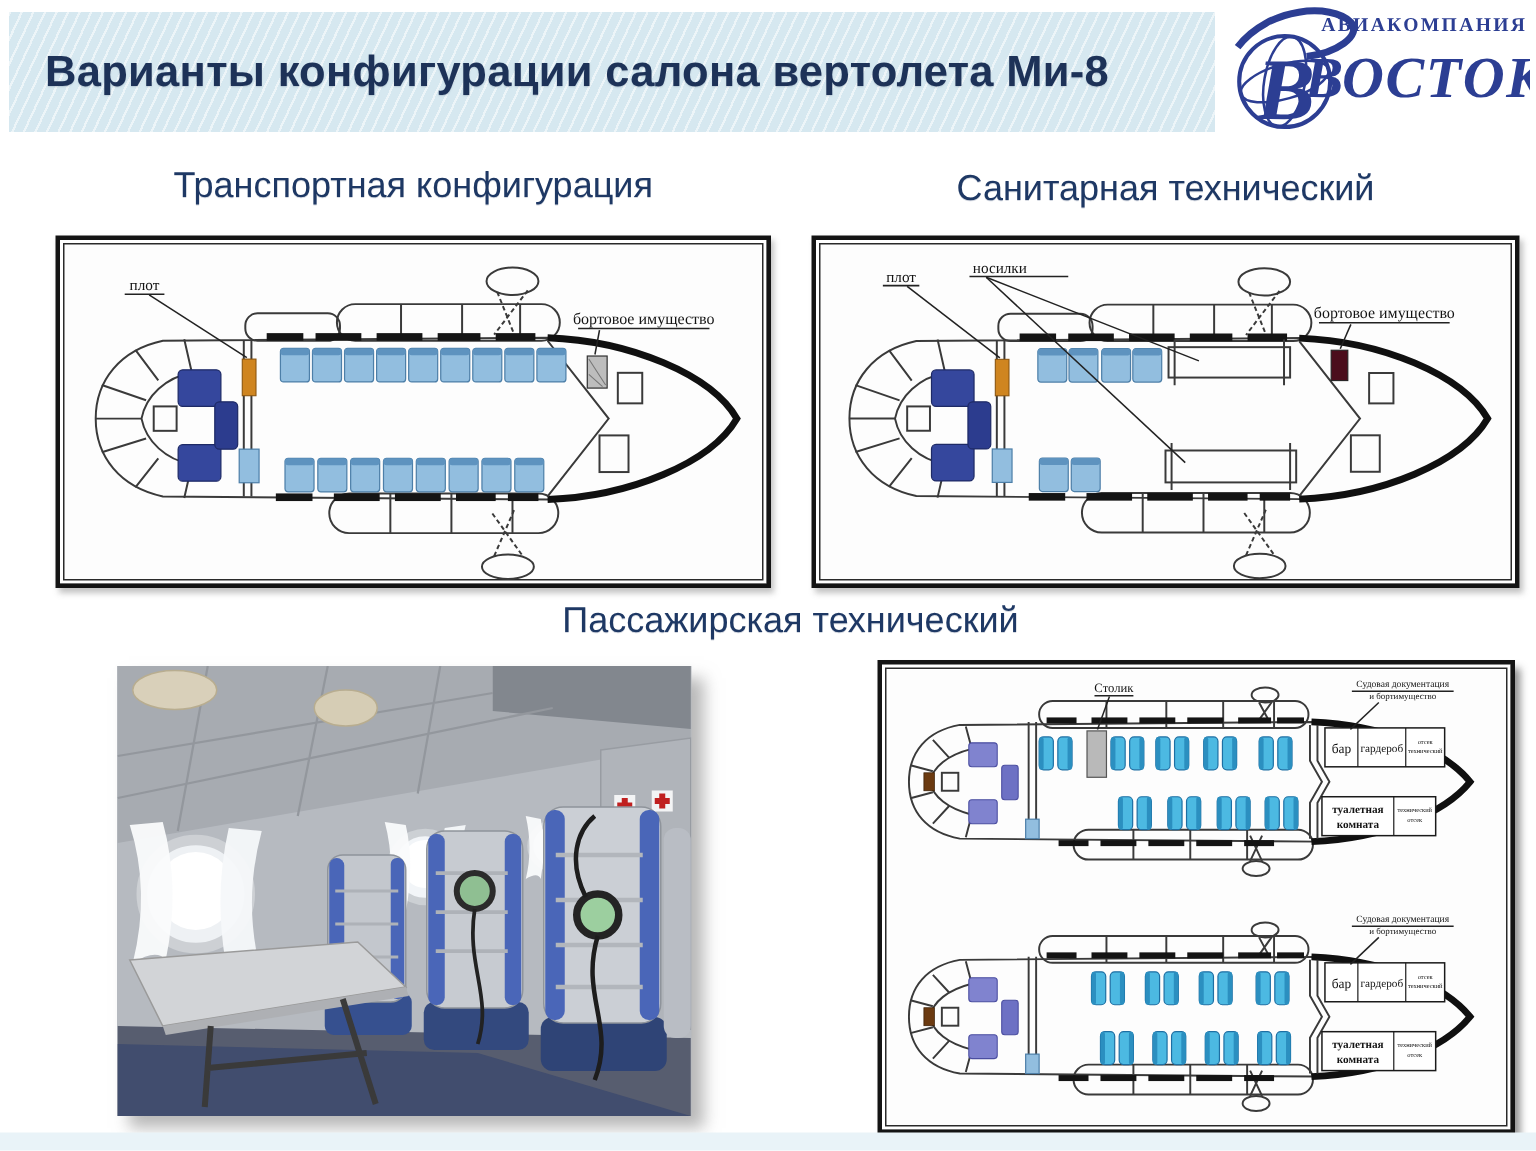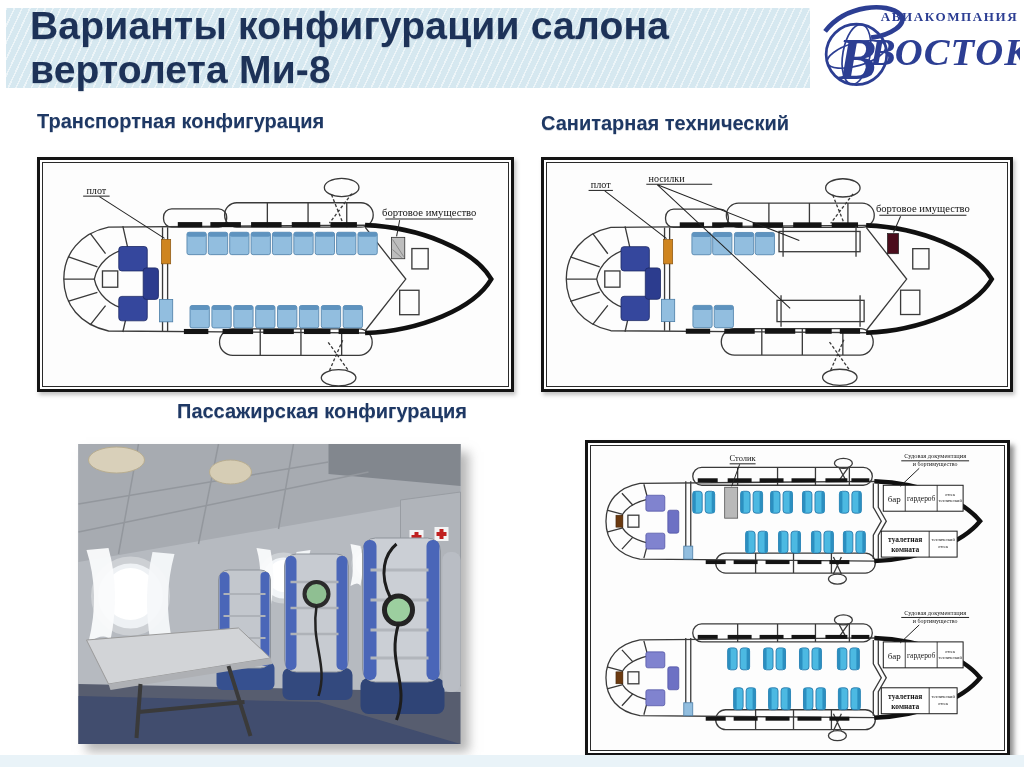--- a/index.html
+++ b/index.html
@@ -3,28 +3,28 @@
 <meta charset="utf-8">
 <style>
   html,body{margin:0;padding:0;}
   body{width:1024px;height:767px;background:#ffffff;font-family:"Liberation Sans",sans-serif;position:relative;overflow:hidden;}
   .slide{position:absolute;inset:0;background:#ffffff;}
 
   .title-band{position:absolute;left:6px;top:8px;width:812px;height:80px;
     background-color:#d6e8f0;
     background-image:repeating-linear-gradient(115deg,rgba(255,255,255,.55) 0 1.5px,rgba(214,232,240,0) 1.5px 7px);
     display:flex;align-items:center;padding-left:24px;box-sizing:border-box;}
-  .slide-title{font-size:39px;font-weight:bold;color:#1d3258;letter-spacing:.2px;text-shadow:0 1px 1px rgba(120,140,160,.35);}
+  .slide-title{font-size:29px;font-weight:bold;color:#1d3258;letter-spacing:.2px;text-shadow:0 1px 1px rgba(120,140,160,.35);}
 
   .logo{position:absolute;right:4px;top:0;width:210px;height:92px;background:#ffffff;}
   .logo svg{width:100%;height:100%;}
   .logo-blue{fill:#2c3e93;}
   .logo-stroke{fill:none;stroke:#2c3e93;}
 
-  .hdr{position:absolute;text-align:left;font-weight:bold;color:#1e3864;font-size:20px;text-shadow:0 1px 0 rgba(150,160,180,.4);}
+  .hdr{position:absolute;text-align:center;font-weight:normal;color:#1e3864;font-size:24px;text-shadow:0 1px 0 rgba(150,160,180,.4);}
   .hdr-transport{left:37px;top:110px;width:477px;}
   .hdr-sanitary{left:541px;top:112px;width:472px;}
   .hdr-passenger{left:177px;top:400px;width:700px;}
 
   .dbox{position:absolute;background:#fdfdfd;border:3px solid #141414;
     box-shadow:inset 0 0 0 2px #ffffff,inset 0 0 0 3px #2a2a2a, 2px 3px 4px rgba(120,120,120,.45);
     box-sizing:border-box;}
   .dbox svg{width:100%;height:100%;display:block;}
   .box-transport{left:37px;top:157px;width:477px;height:235px;}
   .box-sanitary{left:541px;top:157px;width:472px;height:235px;}
@@ -175,21 +175,21 @@
         <path d="M14 30 C34 4 74 2 86 14 C94 23 76 34 58 36" class="logo-stroke" stroke-width="4.5"></path>
       </g>
       <text x="26" y="76" font-family="Liberation Serif,serif" font-style="italic" font-weight="bold" font-size="56" class="logo-blue">В</text>
       <text x="133" y="20" text-anchor="middle" font-family="Liberation Serif,serif" font-weight="bold" font-size="12.5" letter-spacing="1.5" class="logo-blue">АВИАКОМПАНИЯ</text>
       <text x="134" y="62" text-anchor="middle" font-family="Liberation Serif,serif" font-style="italic" font-weight="bold" font-size="37" letter-spacing="1" class="logo-blue">ВОСТОК</text>
     </svg>
   </div>
 
   <div class="hdr hdr-transport">Транспортная конфигурация</div>
   <div class="hdr hdr-sanitary">Санитарная технический</div>
-  <div class="hdr hdr-passenger">Пассажирская конфигурация</div>
+  <div class="hdr hdr-passenger">Пассажирская технический</div>
 
   <div class="dbox box-transport">
     <svg viewBox="0 0 460 225">
       <use href="#heli-airframe"></use>
       <g>
         <use href="#seatS" x="143" y="71"></use>
           <use href="#seatS" x="164" y="71"></use>
           <use href="#seatS" x="185" y="71"></use>
           <use href="#seatS" x="206" y="71"></use>
           <use href="#seatS" x="227" y="71"></use>

